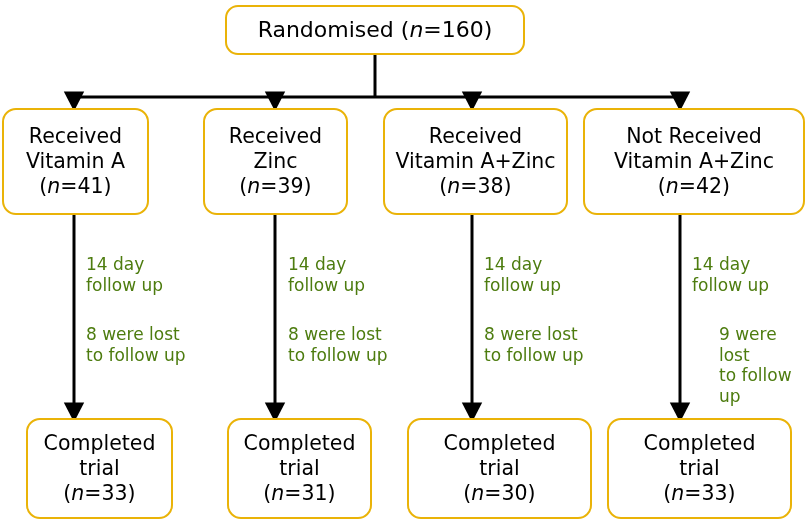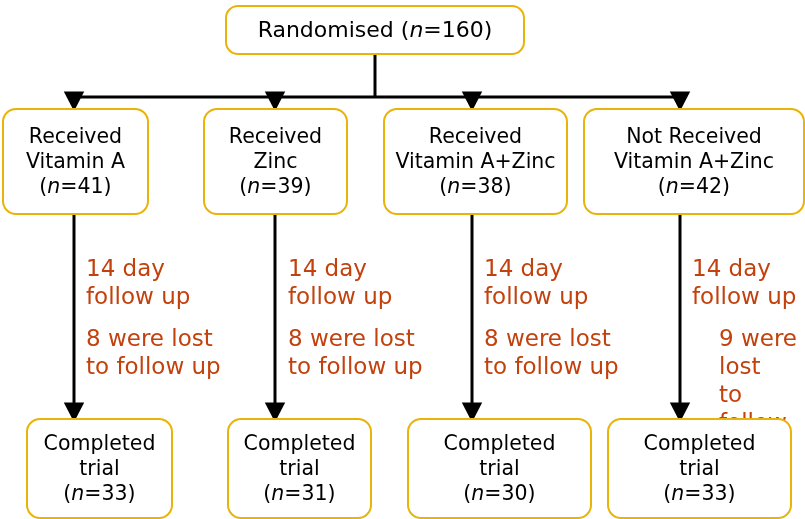--- a/index.html
+++ b/index.html
@@ -68,23 +68,23 @@
     border-bottom-left-radius: 14px;
     border-bottom-right-radius: 14px;
     margin-left: 24px;
   }
   #box-completed-1 { left: 2px;   width: 147px; }
   #box-completed-2 { left: 203px; width: 145px; }
   #box-completed-3 { left: 383px; width: 185px; }
   #box-completed-4 { left: 583px; width: 185px; }
   .annot {
     position: absolute;
-    font-size: 23px;
+    font-size: 17px;
     line-height: 1.22;
-    color: #c2410c;
+    color: #4d7c0f;
     white-space: pre-line;
     z-index: 2;
   }
   .annot-followup { top: 254px; }
   .annot-lost     { top: 324px; }
   #annot-followup-1 { left: 86px; }
   #annot-lost-1     { left: 86px; }
   #annot-followup-2 { left: 288px; }
   #annot-lost-2     { left: 288px; }
   #annot-followup-3 { left: 484px; }

